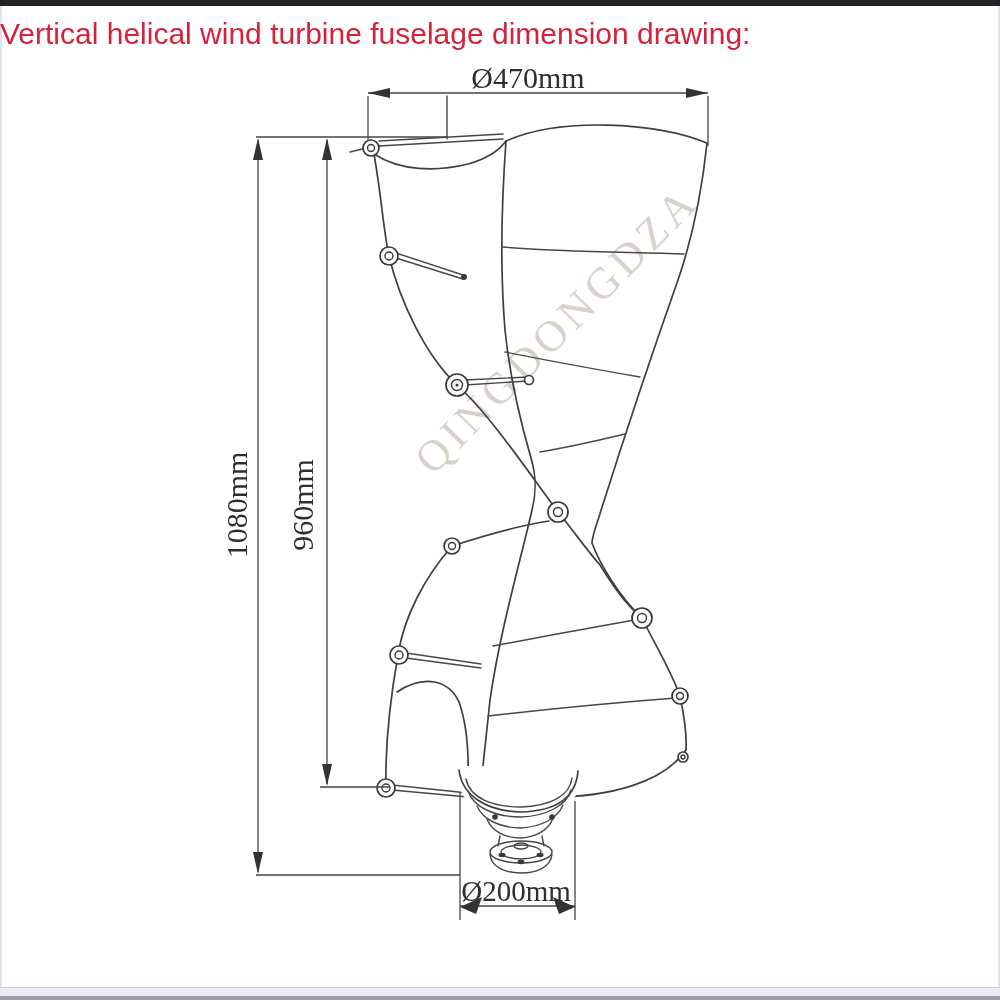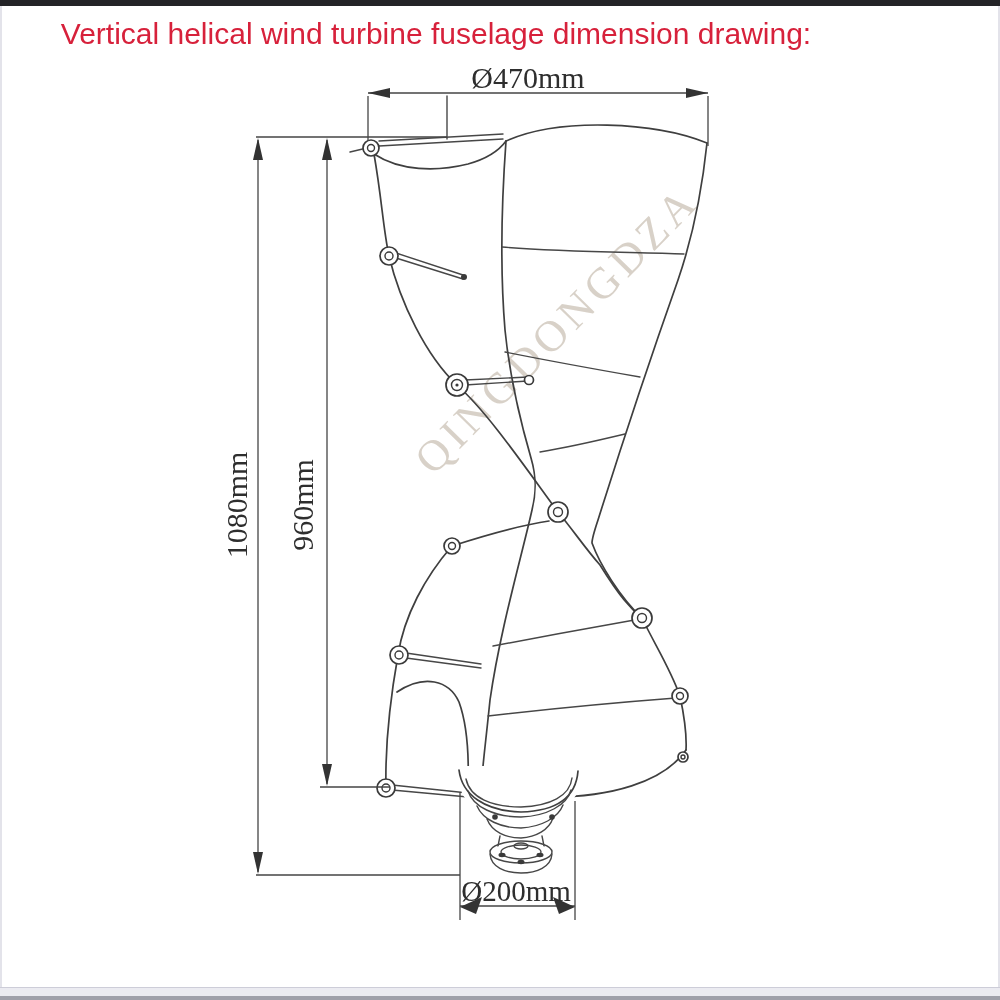--- a/index.html
+++ b/index.html
@@ -7,21 +7,21 @@
     width:1000px;height:1000px;position:relative;background:#ffffff;
     font-family:"Liberation Sans", sans-serif;overflow:hidden;
   }
   .top-bar{
     position:absolute;left:0;top:0;width:1000px;height:6px;background:#232327;
   }
   .side-border{position:absolute;top:6px;height:981px;width:2px;background:#e3e3ea;}
   .side-border.left{left:0;}
   .side-border.right{right:0;}
   .drawing-title{
-    position:absolute;left:0;top:17px;width:872px;text-align:center;
+    position:absolute;left:0;top:17px;width:872px;text-align:left;
     color:#d7213b;font-size:30px;letter-spacing:0px;
     font-family:"Liberation Sans", sans-serif;
   }
   svg.canvas{position:absolute;left:0;top:0;}
   .bottom-bar{
     position:absolute;left:0;top:987px;width:1000px;height:9px;
     background:#ebebf1;border-top:1px solid #cdcdd8;
   }
   .bottom-edge{
     position:absolute;left:0;top:996px;width:1000px;height:4px;background:#9fa0aa;

